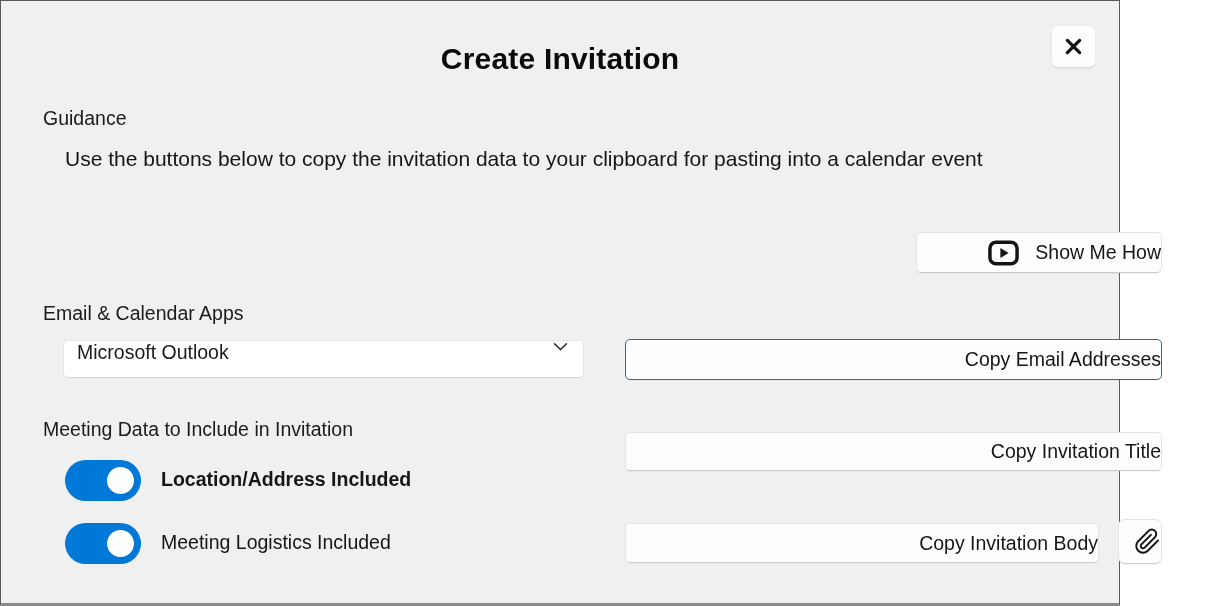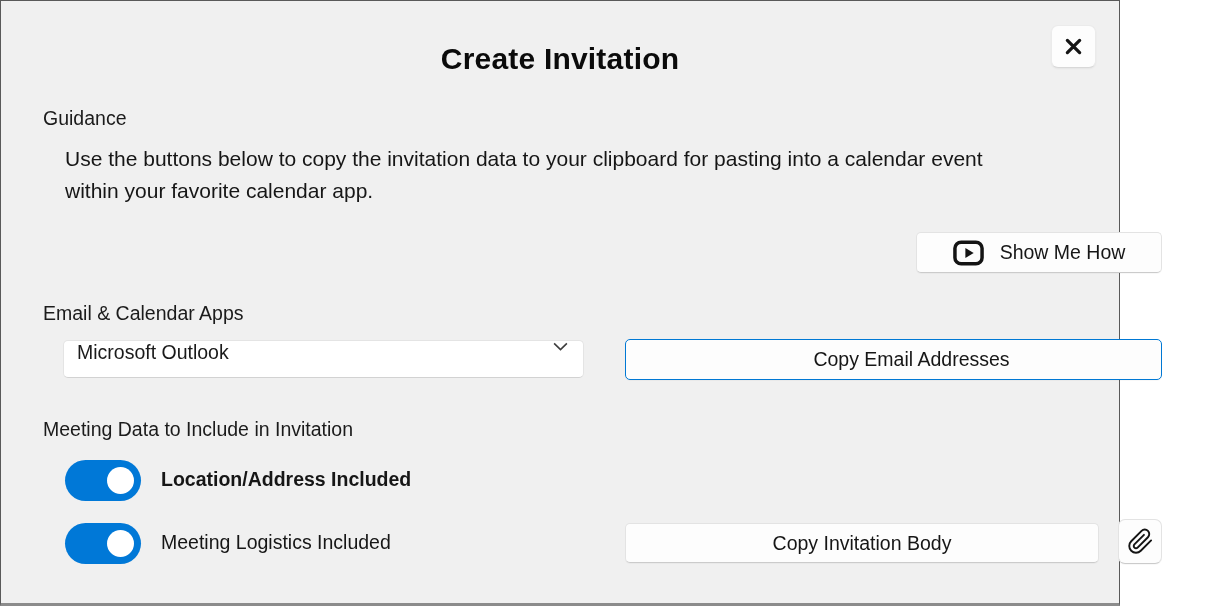--- a/index.html
+++ b/index.html
@@ -42,21 +42,21 @@
   }
   .guidance-text{
     position:absolute;left:64px;top:142px;
     font-size:21px;line-height:32px;color:#161616;
   }
   .btn{
     position:absolute;
     background:#fdfdfd;
     border:1px solid #e3e3e3;border-bottom-color:#cbcbcb;
     border-radius:5px;
-    display:flex;align-items:center;justify-content:center;
+    display:flex;align-items:center;justify-content:flex-end;
     font-size:19.5px;color:#161616;
     box-shadow:0 1px 1px rgba(0,0,0,.03);
   }
   .btn-accent{
     border:1.5px solid var(--accent-blue);
   }
   .show-me-how{left:915px;top:231px;width:246px;height:41px;gap:16px;}
   .combo{
     position:absolute;left:62px;top:339px;width:521px;height:38px;
     background:#fff;
@@ -110,21 +110,20 @@
       <svg width="19" height="19" viewBox="0 0 18 18">
         <path d="M3.2 3.2 L14.8 14.8 M14.8 3.2 L3.2 14.8" stroke="#141414" stroke-width="3.1" stroke-linecap="round"></path>
       </svg>
     </span>
   </div>
 
   <div class="section-label lbl-guidance">Guidance</div>
 
   <div class="guidance-text">
     <div>Use the buttons below to copy the invitation data to your clipboard for pasting into a calendar event</div>
-    <div>within your favorite calendar app.</div>
   </div>
 
   <div class="btn show-me-how">
     <span>
       <svg width="31" height="26" viewBox="0 0 24 20">
         <rect x="1.5" y="1.6" width="21" height="16.8" rx="4.8" fill="none" stroke="#141414" stroke-width="2.7"></rect>
         <path d="M9.6 6.1 L16 10 L9.6 13.9 Z" fill="#141414"></path>
       </svg>
     </span>
     <span>Show Me How</span>
@@ -148,20 +147,21 @@
   <div class="toggle toggle-1 on">
     <span class="knob"></span>
   </div>
   <div class="toggle-label toggle-label-1">Location/Address Included</div>
 
   <div class="toggle toggle-2 on">
     <span class="knob"></span>
   </div>
   <div class="toggle-label toggle-label-2">Meeting Logistics Included</div>
 
+  <div class="btn copy-title">Copy Invitation Title</div>
 
   <div class="btn copy-body">Copy Invitation Body</div>
 
   <div class="btn paperclip-btn">
     <span>
       <svg width="27" height="27" viewBox="0 0 24 24" fill="none" stroke="#141414" stroke-width="1.7" stroke-linecap="round" stroke-linejoin="round">
         <path d="M21.44 11.05l-9.19 9.19a6 6 0 0 1-8.49-8.49l9.19-9.19a4 4 0 1 1 5.66 5.66l-9.2 9.19a2 2 0 0 1-2.83-2.83l8.49-8.48"></path>
       </svg>
     </span>
   </div>

